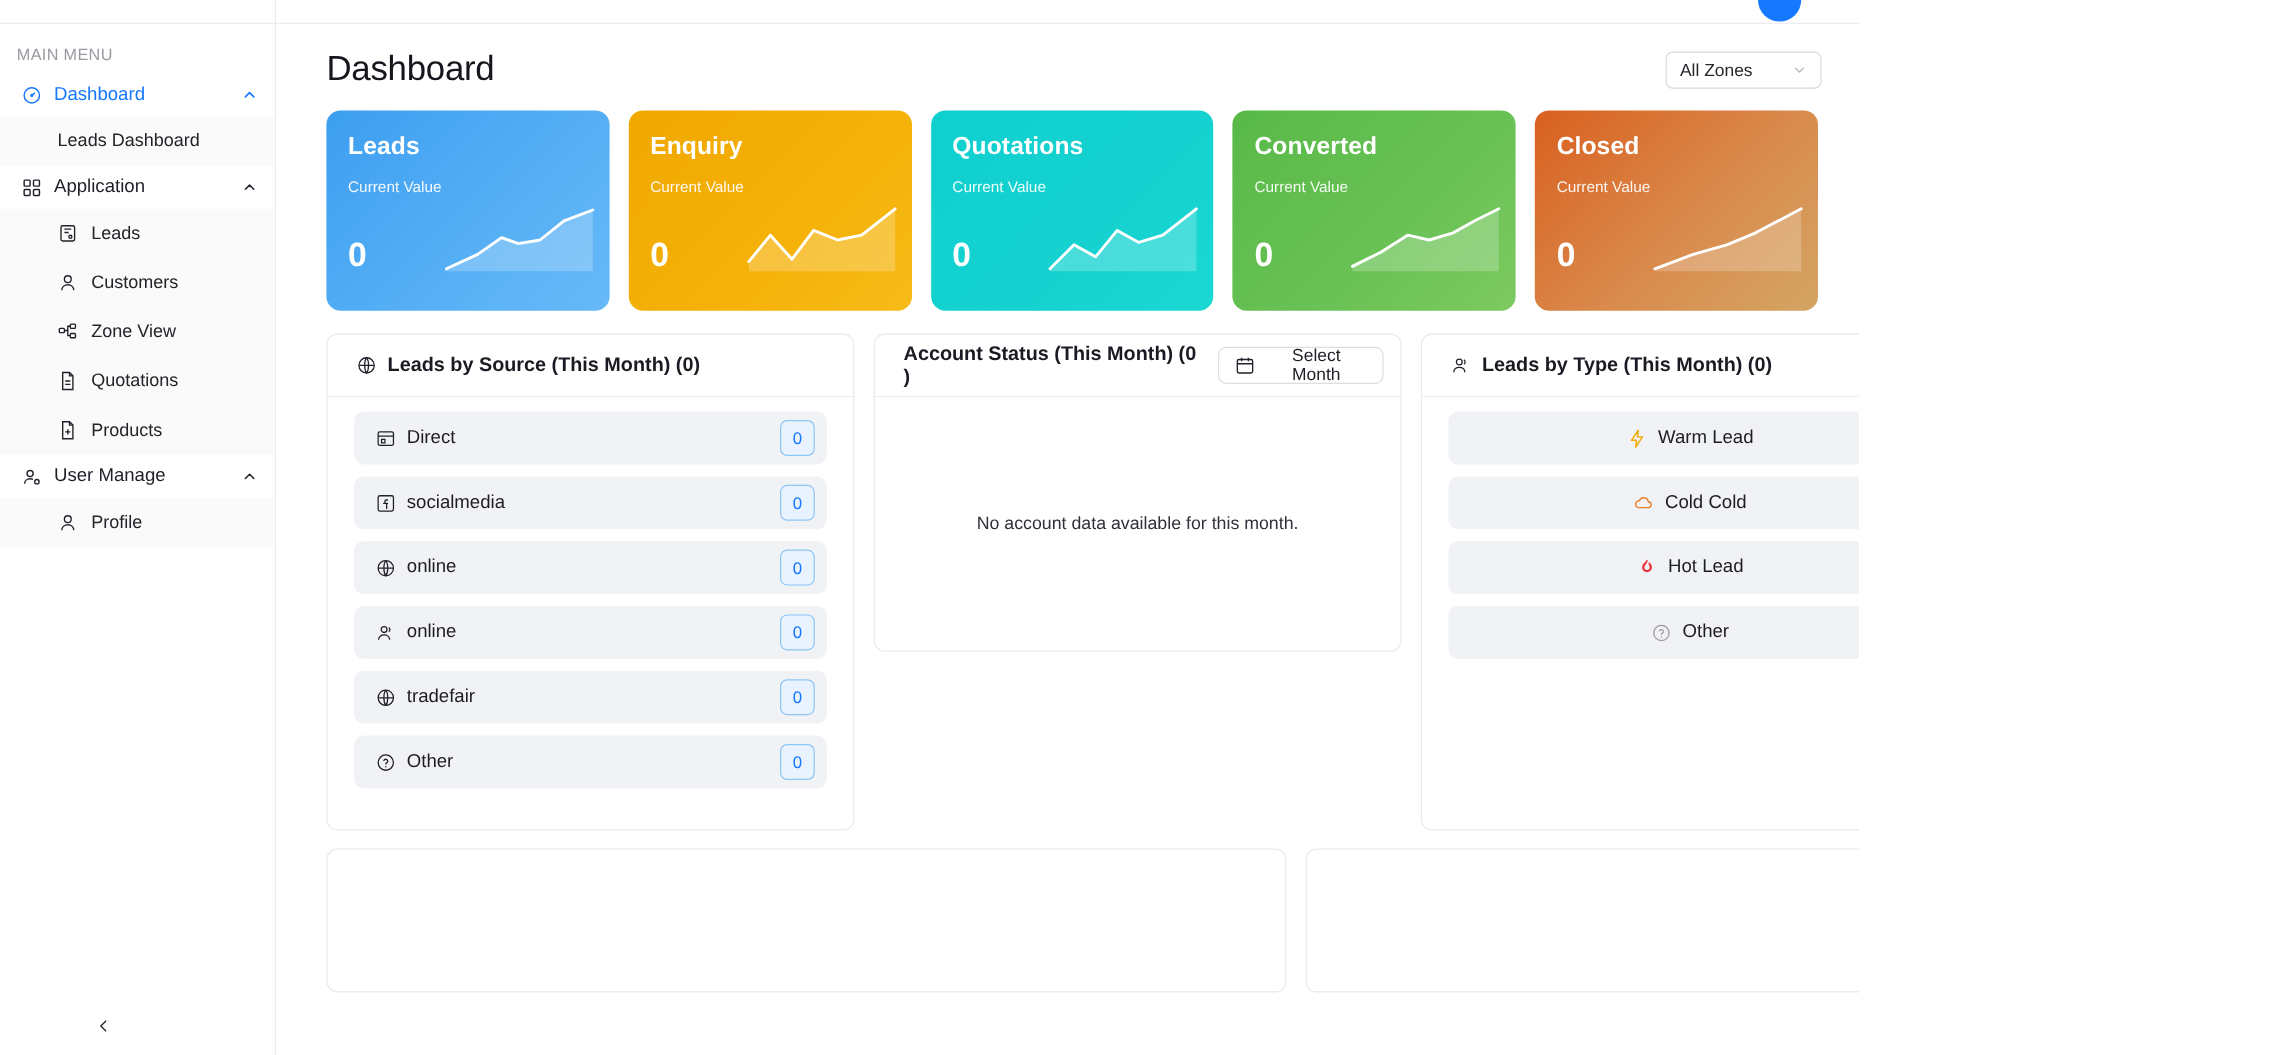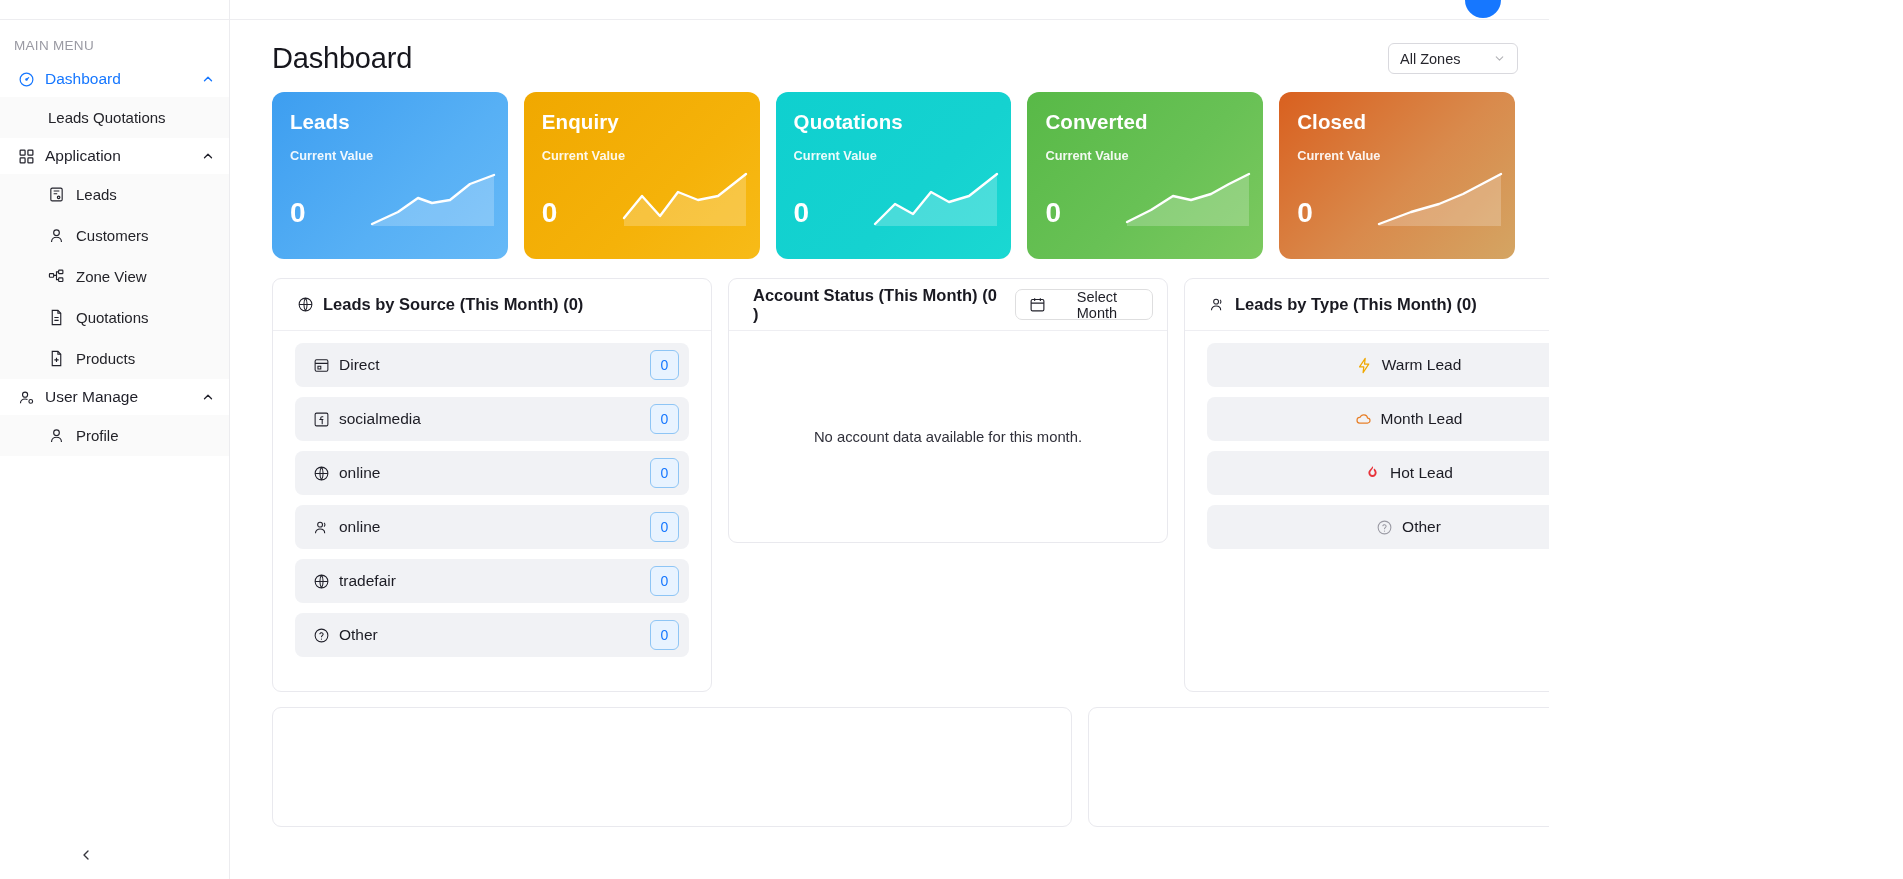--- a/index.html
+++ b/index.html
@@ -83,21 +83,21 @@
   .kpi-row {
     display: flex; gap: 16px;
     padding: 17px 43px 0 42px;
   }
   .kpi {
     flex: 1 1 0; height: 167px; border-radius: 12px;
     position: relative; overflow: hidden; color: #fff;
     padding: 18px 20px 0 18px;
   }
   .kpi h3 { font-size: 20.5px; font-weight: 700; letter-spacing: .1px; }
-  .kpi .sub { font-size: 12.8px; margin-top: 14px; opacity: .92; font-weight: 700; }
+  .kpi .sub { font-size: 12.8px; margin-top: 14px; opacity: .92; font-weight: 400; }
   .kpi .val { position: absolute; left: 18px; bottom: 30px; font-size: 28px; font-weight: 700; }
   .kpi .spark { position: absolute; right: 12px; bottom: 27px; width: 126px; height: 62px; }
   .kpi.blue   { background: linear-gradient(135deg,#3d9ef0 0%,#57b0f5 60%,#66b9f7 100%); }
   .kpi.amber  { background: linear-gradient(135deg,#f0a800 0%,#f5b209 60%,#f7bb18 100%); }
   .kpi.teal   { background: linear-gradient(135deg,#0fd0cf 0%,#15d2d0 60%,#1ad8d2 100%); }
   .kpi.green  { background: linear-gradient(135deg,#58b947 0%,#68c155 55%,#7cc95f 100%); }
   .kpi.orange { background: linear-gradient(135deg,#d9601f 0%,#d98a4c 55%,#d4a563 100%); }
 
   
   .panels { display: flex; gap: 16px; padding: 19px 43px 0 42px; align-items: flex-start; }
@@ -184,21 +184,21 @@
       </span>
       <span class="label">Dashboard</span>
       <span class="chev">
         <svg viewBox="0 0 24 24" fill="none" stroke="#1677ff" stroke-width="2.4" stroke-linecap="round" stroke-linejoin="round">
             <polyline points="6,15 12,9 18,15"></polyline>
           </svg>
       </span>
     </div>
     <div class="subgroup">
       <div class="sub-item plain">
-        <span>Leads Quotations</span>
+        <span>Leads Dashboard</span>
       </div>
     </div>
 
     <div class="nav-group-head">
       <span class="ico">
         <svg viewBox="0 0 24 24" fill="none" stroke="#20202a" stroke-width="1.7">
             <rect x="3" y="3" width="7" height="7" rx="1"></rect>
             <rect x="14" y="3" width="7" height="7" rx="1"></rect>
             <rect x="3" y="14" width="7" height="7" rx="1"></rect>
             <rect x="14" y="14" width="7" height="7" rx="1"></rect>
@@ -513,21 +513,21 @@
             <span class="badge purple">0</span>
           </div>
 
           <div class="stat-row center">
             <span class="rlabel">
               <span class="ico">
                 <svg viewBox="0 0 24 24" fill="none" stroke="#e8802a" stroke-width="1.7" stroke-linejoin="round">
                     <path d="M6.5 17h11a3.5 3.5 0 00.3-7 5.5 5.5 0 00-10.6-1A3.6 3.6 0 006.5 17z"></path>
                   </svg>
               </span>
-              <span>Month Lead</span>
+              <span>Cold Cold</span>
             </span>
             <span class="badge purple">0</span>
           </div>
 
           <div class="stat-row center">
             <span class="rlabel">
               <span class="ico">
                 <svg viewBox="0 0 24 24" fill="none" stroke="#e8333a" stroke-width="1.7" stroke-linejoin="round">
                     <path d="M12 3c0 3-4 4.5-4 8a4 4 0 008 0c0-2-1.5-3-1.5-5 .5.6 2.5 2.3 2.5 5a5 5 0 11-10 0c0-4.5 5-5.5 5-8z"></path>
                   </svg>

